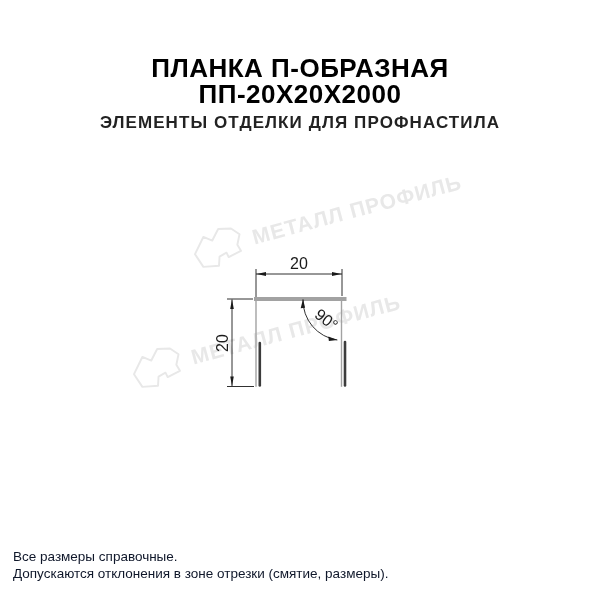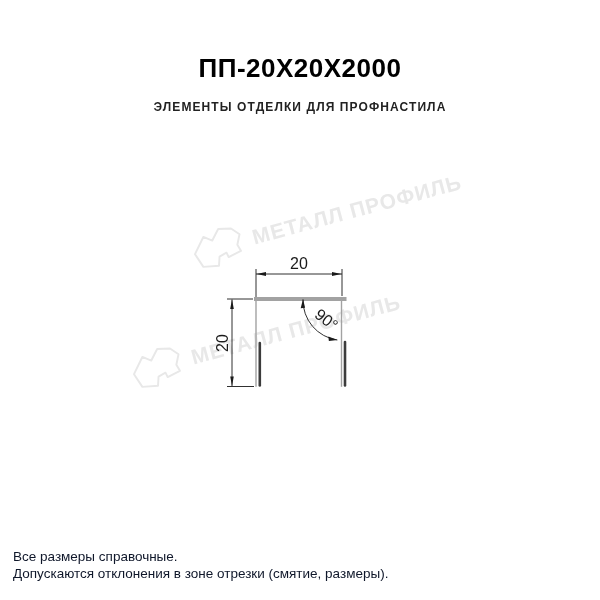--- a/index.html
+++ b/index.html
@@ -10,21 +10,21 @@
 
   
   .header{
     position:absolute;top:55px;left:0;width:600px;text-align:center;
   }
   .title{
     font-size:26px;line-height:26px;font-weight:700;color:#000;
     letter-spacing:0.5px;
   }
   .subtitle{
-    margin-top:19px;font-size:12px;font-weight:700;color:#222;
+    margin-top:6px;font-size:17px;font-weight:700;color:#222;
     letter-spacing:1.1px;
   }
 
   
   .watermark{
     position:absolute;display:flex;align-items:center;gap:10px;
     color:#e8e8e8;font-weight:700;font-size:21px;letter-spacing:1px;
     white-space:nowrap;transform:rotate(-15deg);transform-origin:26px 21px;
     user-select:none;pointer-events:none;
   }
@@ -54,20 +54,21 @@
 
 <div class="watermark wm2">
   <svg class="wm-icon" viewBox="0 0 54 42">
     <path d="M 2 22 L 15 7 L 23 13 L 32 3 L 45 6 L 52 14 L 47 24 L 49 31 L 35 34 L 34 29 L 26 31 L 23 40 L 7 37 Z" fill="none" stroke="#e8e8e8" stroke-width="2" stroke-linejoin="round"></path>
   </svg>
   <span>МЕТАЛЛ ПРОФИЛЬ</span>
 </div>
 
 <div class="header">
   <div class="title">
+    <div>ПЛАНКА П-ОБРАЗНАЯ</div>
     <div>ПП-20Х20Х2000</div>
   </div>
   <div class="subtitle">ЭЛЕМЕНТЫ ОТДЕЛКИ ДЛЯ ПРОФНАСТИЛА</div>
 </div>
 
 <svg class="drawing" viewBox="0 0 170 150">
 
   <g stroke="#1a1a1a" stroke-width="0.9">
     <line x1="56" y1="19" x2="56" y2="47"></line>
     <line x1="142" y1="19" x2="142" y2="46"></line>

